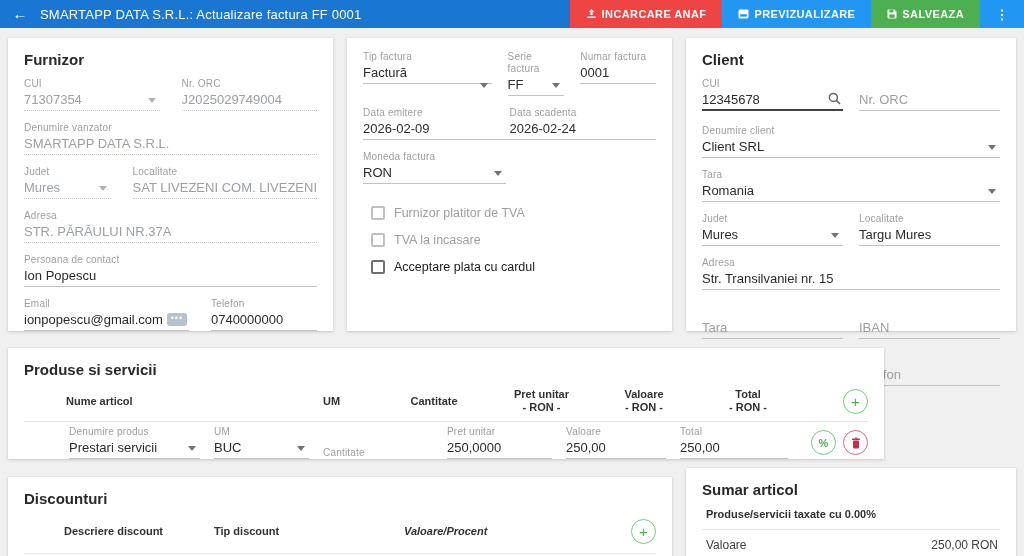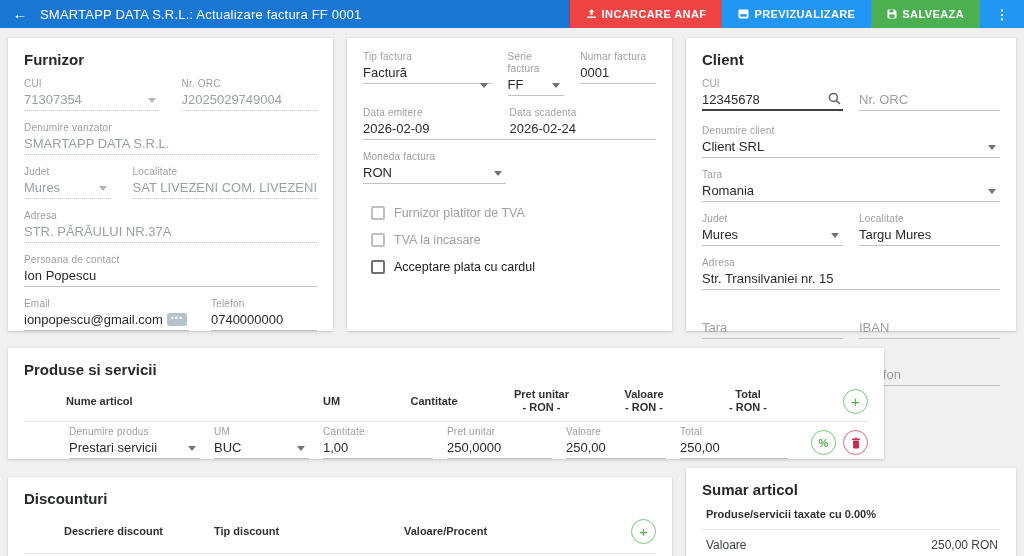--- a/index.html
+++ b/index.html
@@ -80,21 +80,21 @@
   .btn-green { border:1px solid #7cc47f; color:#4caf50; }
   .btn-red   { border:1px solid #d36a80; color:#c2304e; }
   .plus { font-size:15px; line-height:15px; font-weight:400; }
   .pct  { font-size:11px; font-weight:700; }
   .act-wrap { display:flex; gap:7px; justify-content:flex-end; }
 
   
   .disc-head { display:flex; align-items:center; margin-top:12px; padding-bottom:9px;
                border-bottom:1px solid #e4e4e4; }
   .disc-col1 { width:190px; padding-left:40px; text-align:left; }
-  .disc-col2 { width:190px; } .disc-col3 { width:190px; }
+  .disc-col2 { width:190px; } .disc-col3 { width:190px;font-style:italic; }
   .disc-plus { margin-left:auto; }
   .disc-empty { text-align:center; font-size:12px; color:#6e6e6e; padding-top:5px; }
 
   
   .sumar-group { font-size:11px; font-weight:700; color:#2f3133; margin:8px 0 9px 4px; }
   .sumar-row { display:flex; justify-content:space-between; border-top:1px solid #e4e4e4;
                padding:8px 2px 7px 4px; font-size:12px; color:#3c4043; }
   .sumar-val { color:#3c4043; }
 
   svg { display:block; }
@@ -360,21 +360,20 @@
       <div class="f-value">Prestari servicii</div>
       <span class="dd"></span>
     </div>
     <div class="field sel col-um cellfield" style="flex:none">
       <div class="f-label">UM</div>
       <div class="f-value">BUC</div>
       <span class="dd"></span>
     </div>
     <div class="field col-cant cellfield" style="flex:none">
       <div class="f-label">Cantitate</div>
-      <div class="f-value">1,00</div>
     </div>
     <div class="field col-pret cellfield" style="flex:none">
       <div class="f-label">Pret unitar</div>
       <div class="f-value">250,0000</div>
     </div>
     <div class="field col-val cellfield" style="flex:none">
       <div class="f-label">Valoare</div>
       <div class="f-value">250,00</div>
     </div>
     <div class="field col-total cellfield" style="flex:none">

